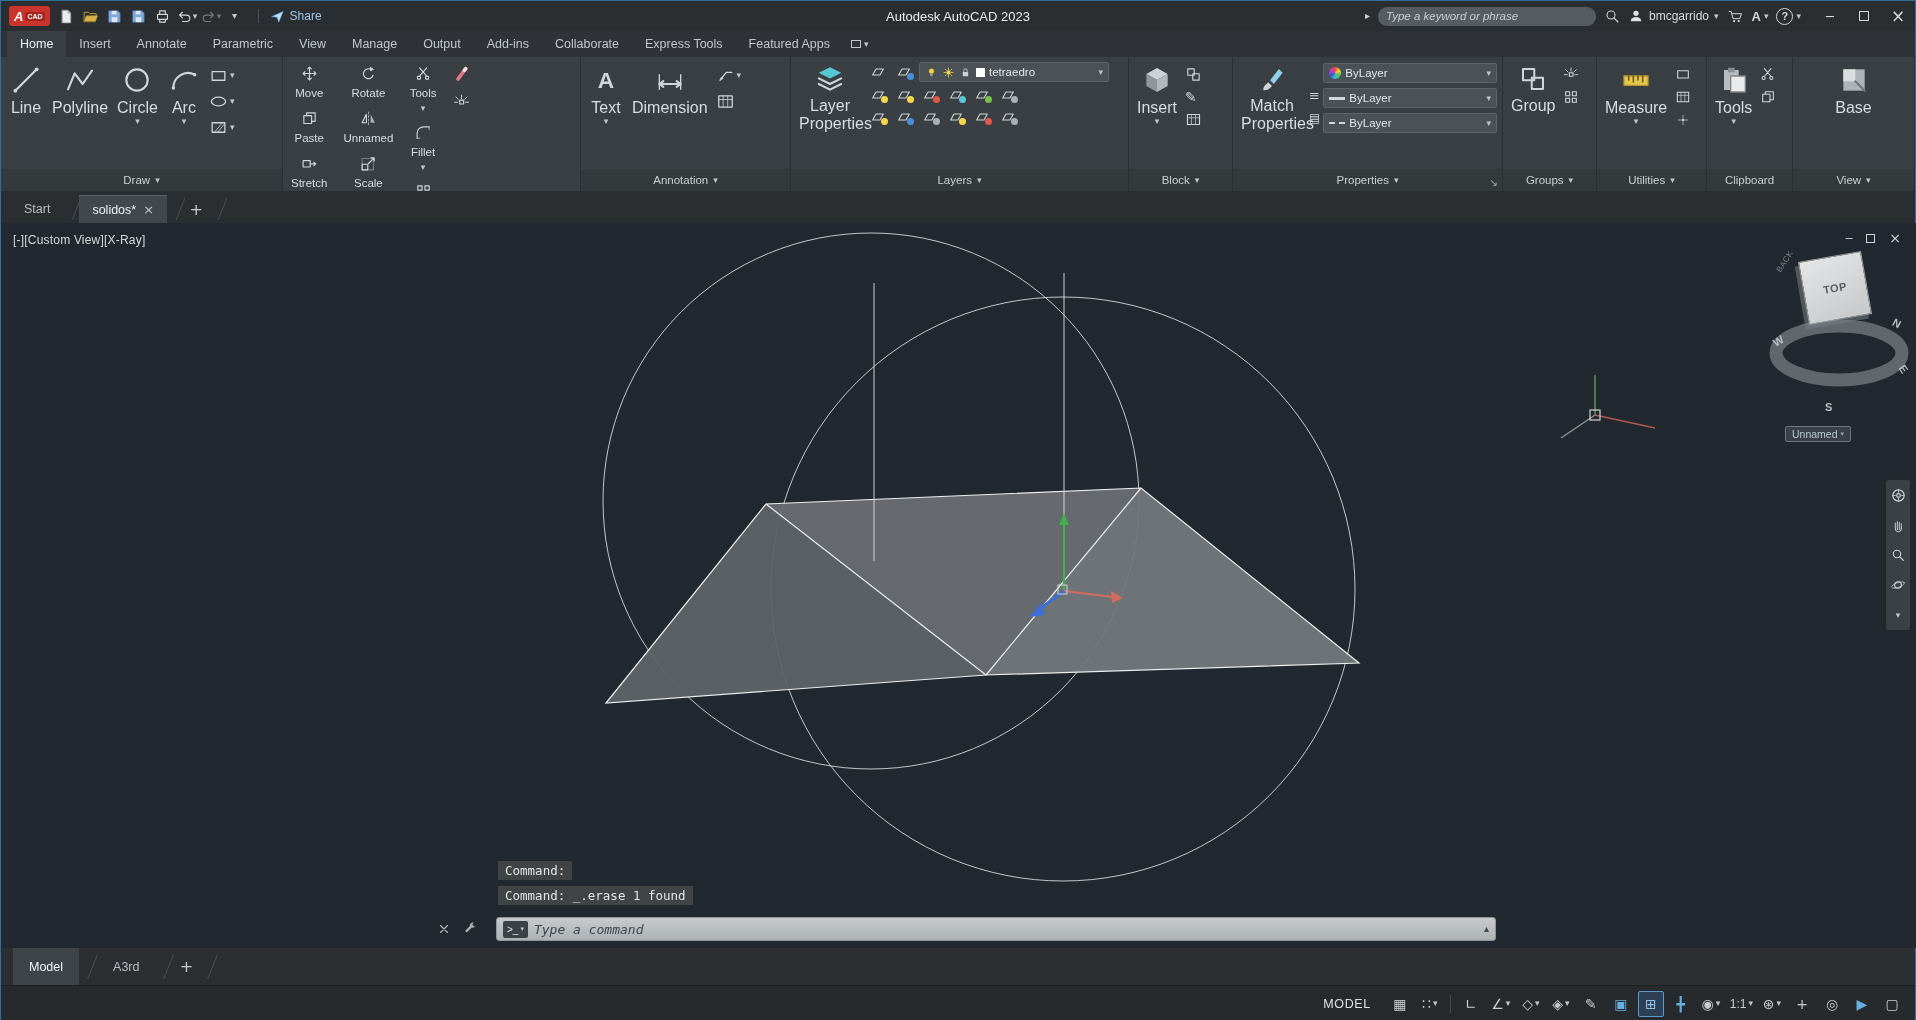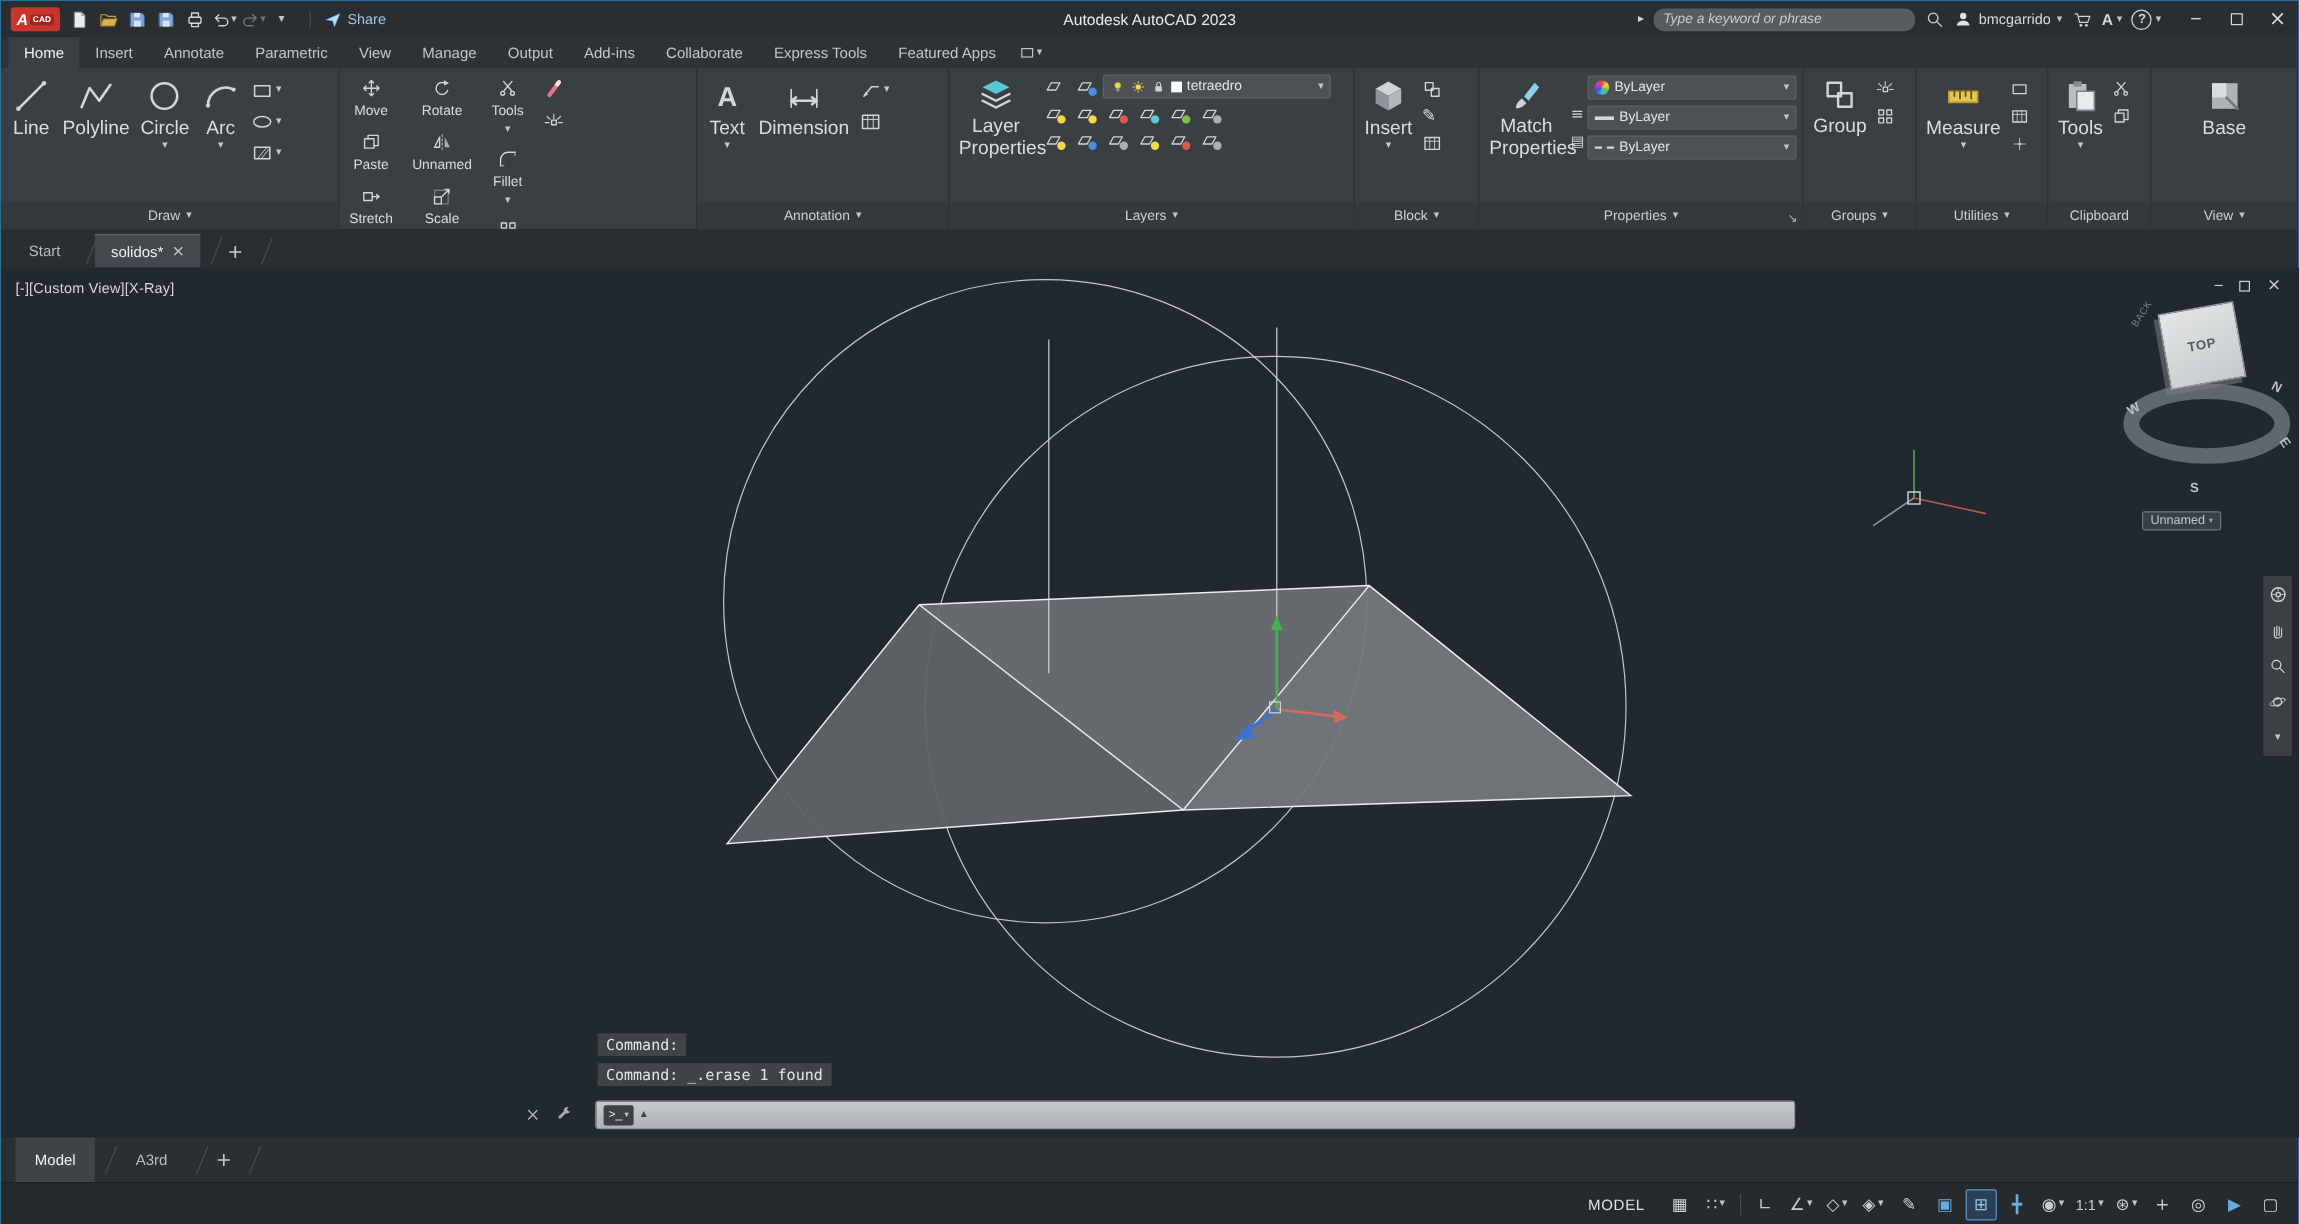--- a/index.html
+++ b/index.html
@@ -1015,20 +1015,21 @@
       <svg class="ic" width="15" height="15" viewBox="0 0 24 24">
           <use href="#i-wrench"></use>
         </svg>
     </div>
 
     <div class="cmd-bar">
       <span class="cmd-pr">
           <span>&gt;_</span>
           <span class="car" style="font-size:7px;color:#c7cbce">▾</span>
         </span>
+      <input type="text" placeholder="Type a command" style="">
       <span class="cmd-up glyph">▴</span>
     </div>
   </div>
 
   <div class="modeltabs">
     <div class="mtab active">
         <span>Model</span>
       </div>
     <span class="mslash"></span>
     <div class="mtab">

